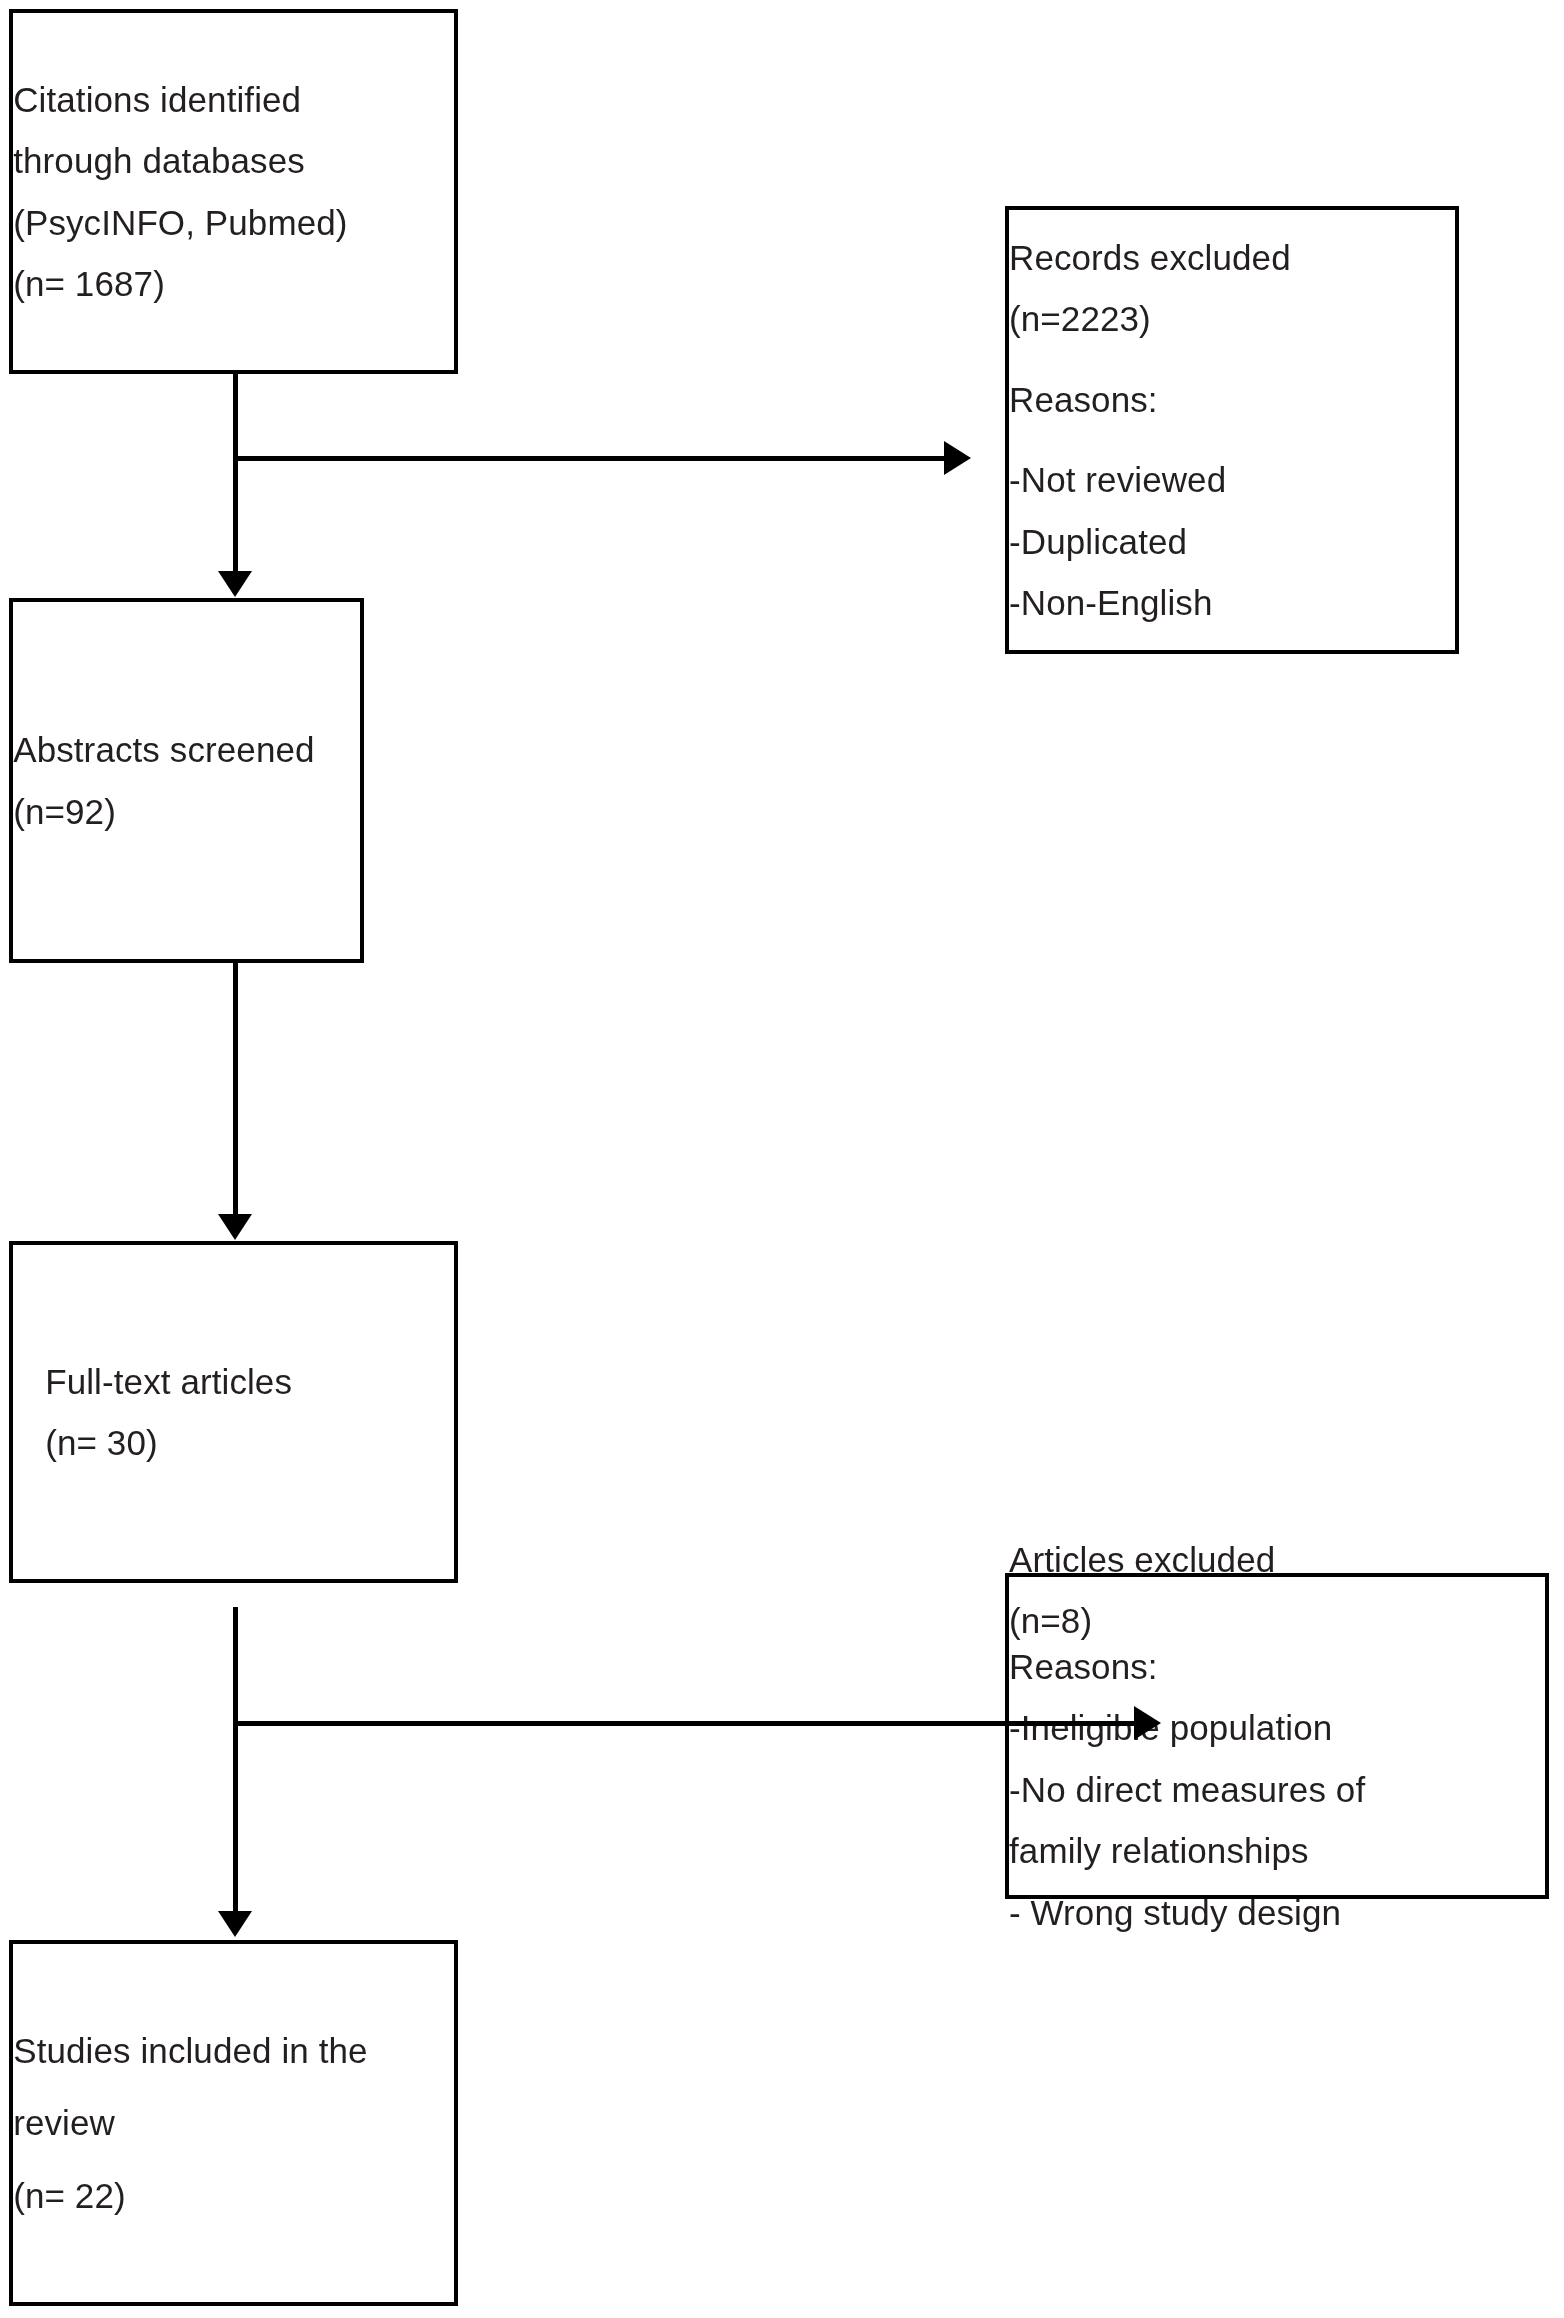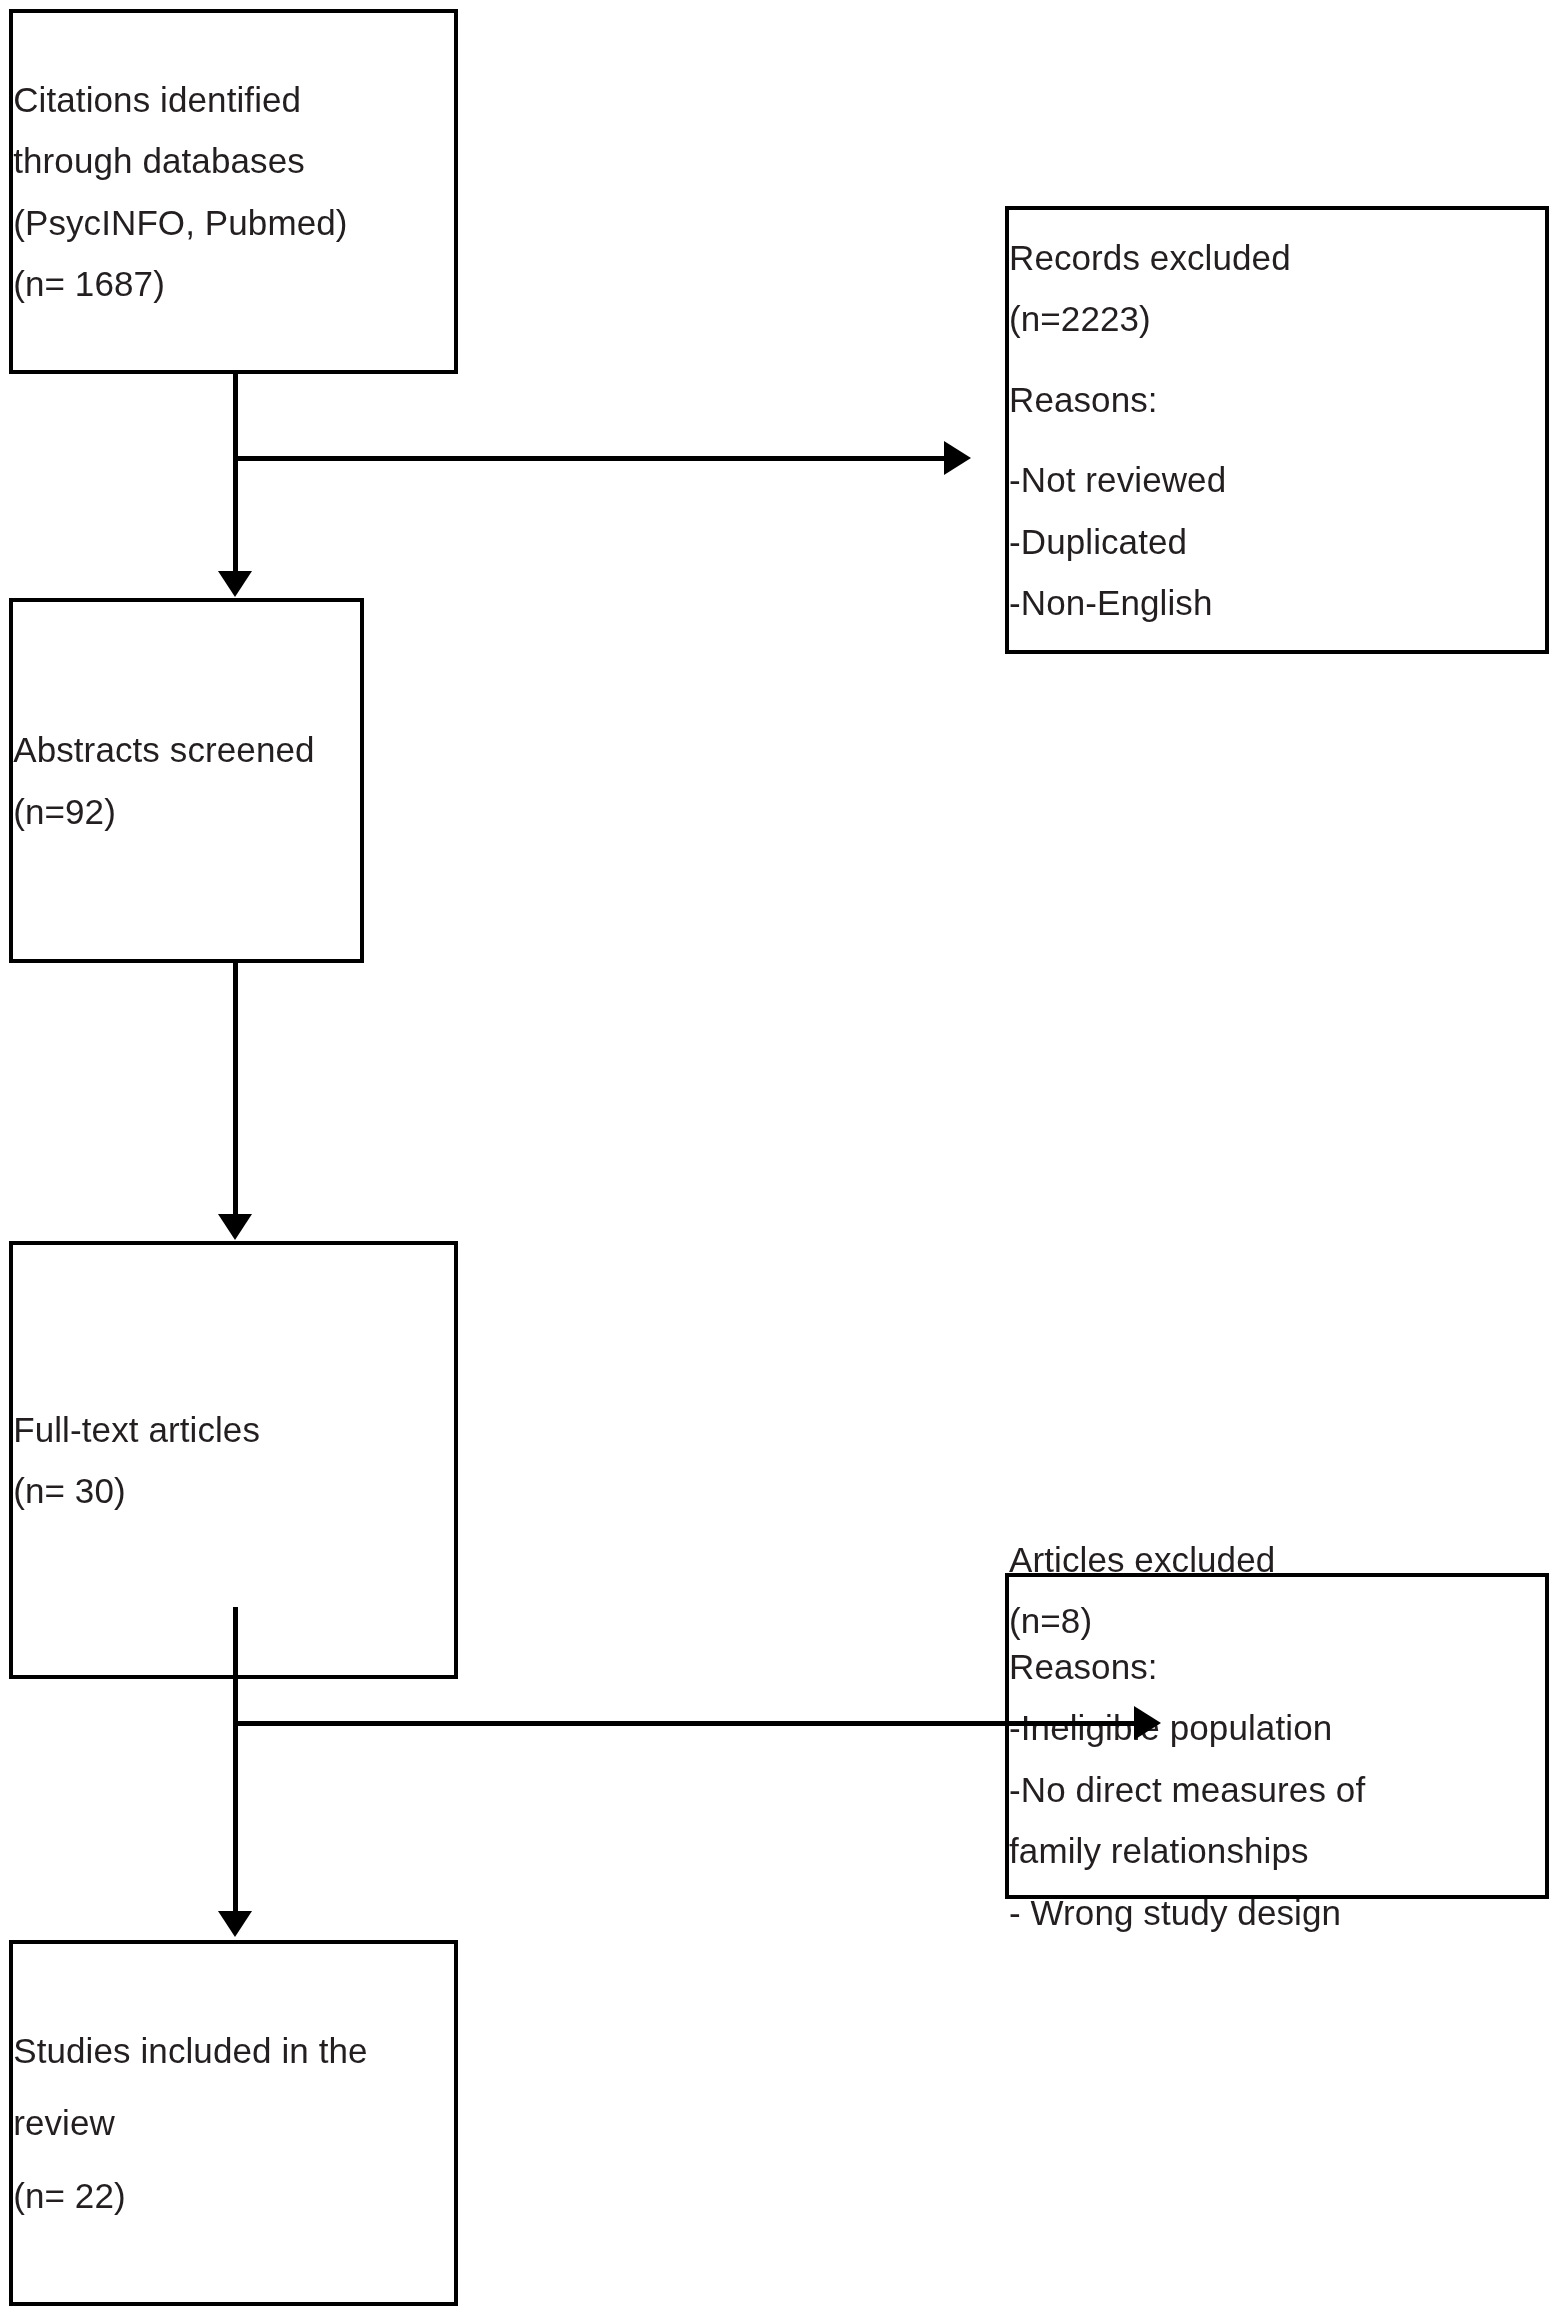--- a/index.html
+++ b/index.html
@@ -74,37 +74,37 @@
 
 <div id="diagram-root">
 
   <div class="flow-box" style="left:9.2px; top:9.2px; width:449px; height:365px;">
     <div class="box-text">Citations identified</div>
     <div class="box-text">through databases</div>
     <div class="box-text">(PsycINFO, Pubmed)</div>
     <div class="box-text">(n= 1687)</div>
   </div>
 
-  <div class="flow-box" style="left:1005px; top:206px; width:544px; height:448px;">
+  <div class="flow-box" style="left:1005px; top:206px; width:454px; height:448px;">
     <div class="box-text">Records excluded</div>
     <div class="box-text">(n=2223)</div>
     <div class="gap-block"></div>
     <div class="box-text">Reasons:</div>
     <div class="gap-block"></div>
     <div class="box-text">-Not reviewed</div>
     <div class="box-text">-Duplicated</div>
     <div class="box-text">-Non-English</div>
   </div>
 
   <div class="flow-box" style="left:9.2px; top:598px; width:355px; height:365px;">
     <div class="box-text">Abstracts screened</div>
     <div class="box-text">(n=92)</div>
   </div>
 
-  <div class="flow-box" style="left:9.2px; top:1241px; width:449px; height:438px;">
+  <div class="flow-box" style="left:9.2px; top:1241px; width:449px; height:342px;padding-left:32px;">
     <div class="box-text">Full-text articles</div>
     <div class="box-text">(n= 30)</div>
   </div>
 
   <div class="flow-box" style="left:1005px; top:1573px; width:544px; height:326px;">
     <div class="box-text">Articles excluded</div>
     <div class="box-text">(n=8)</div>
     <div class="gap-block"></div>
     <div class="box-text">Reasons:</div>
     <div class="box-text">-Ineligible population</div>

